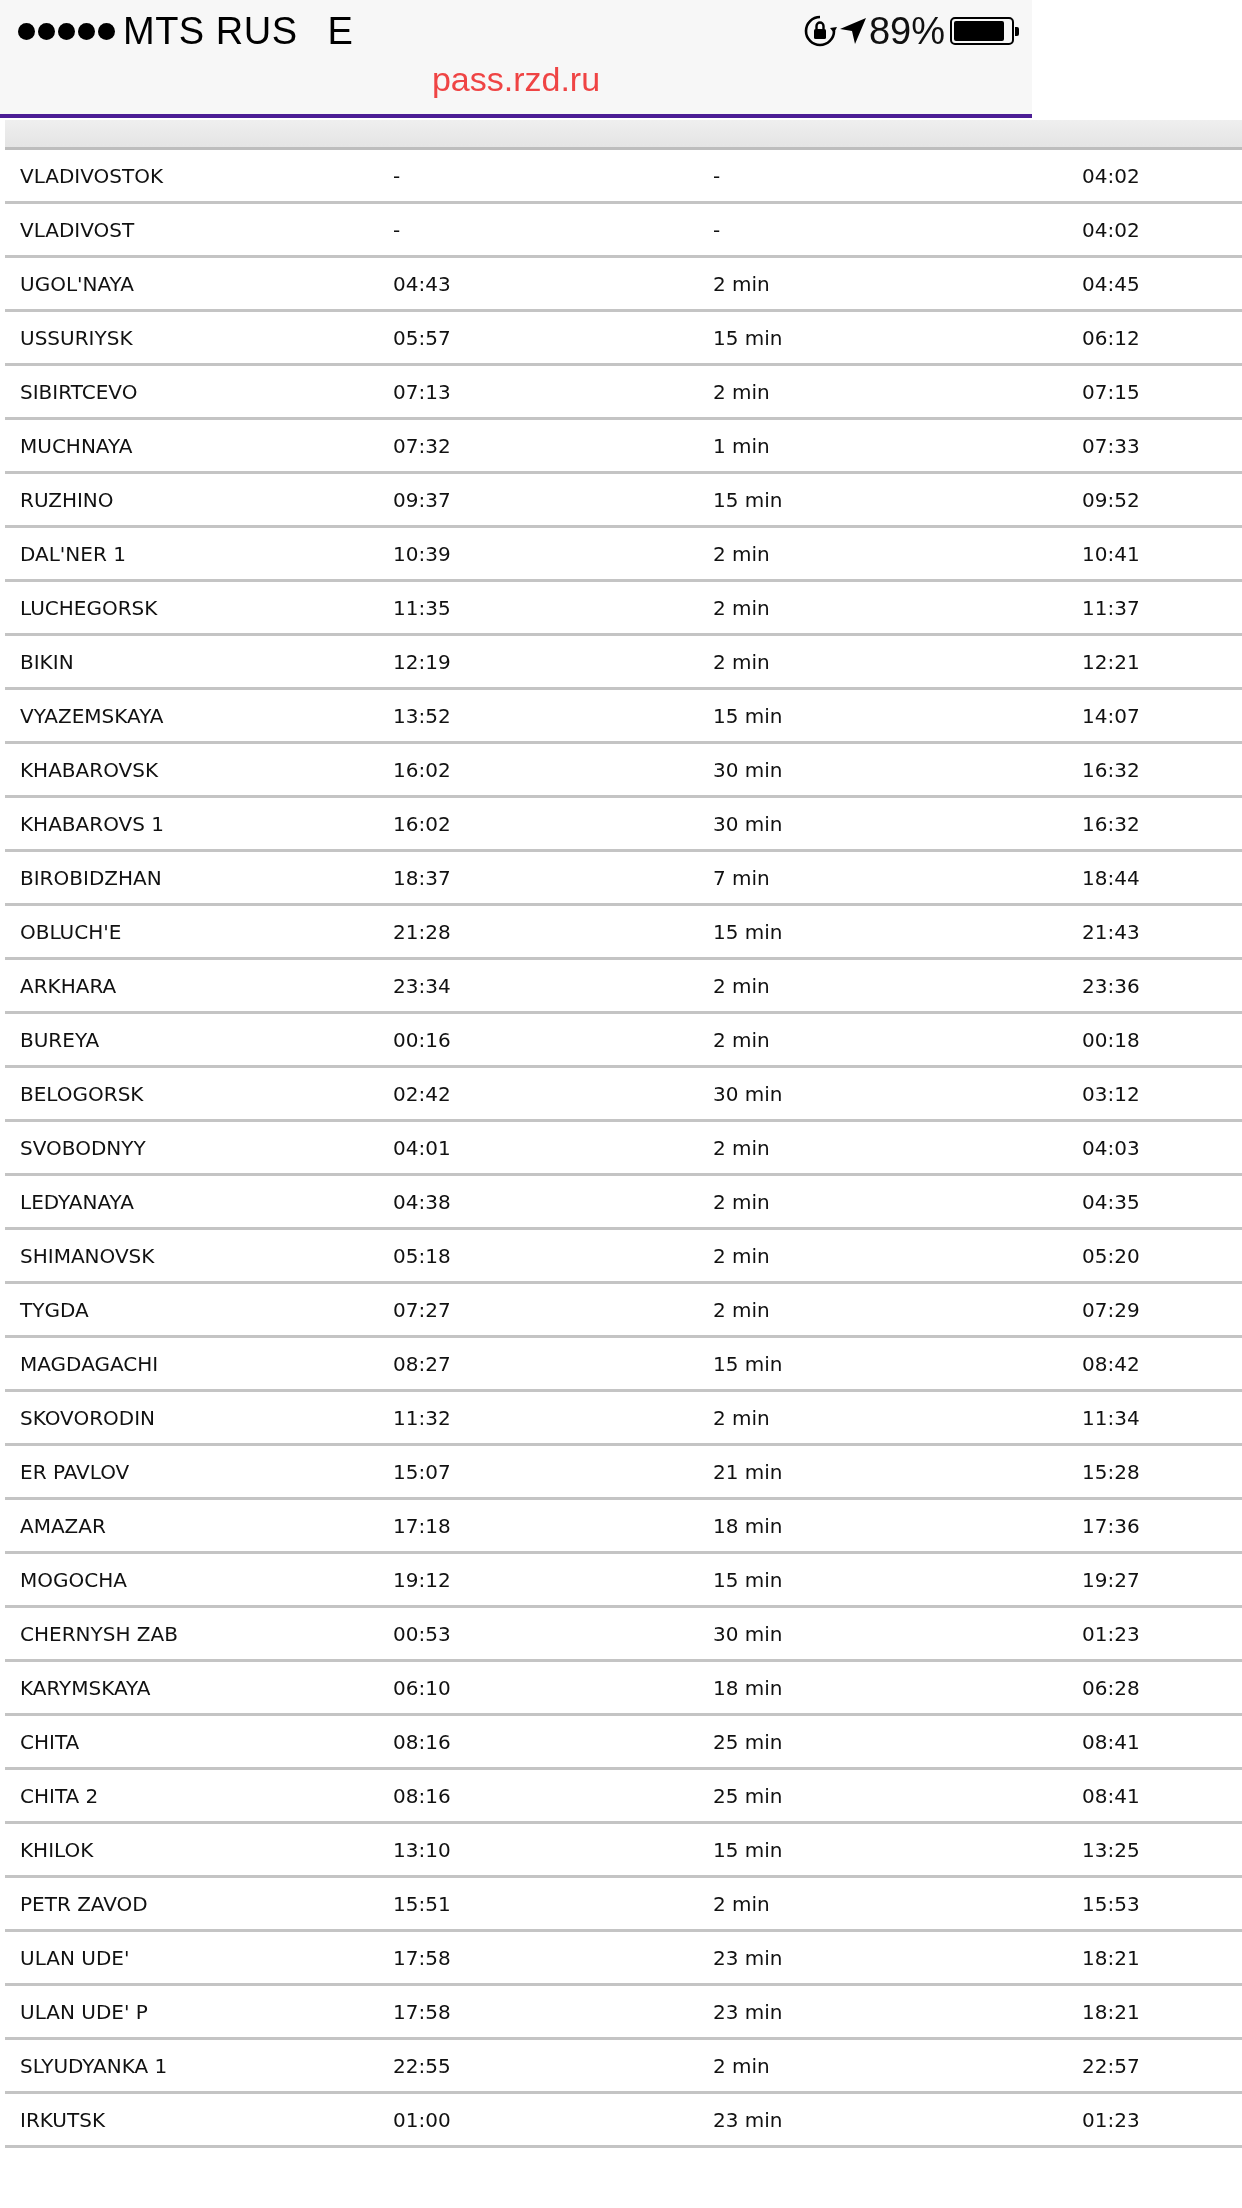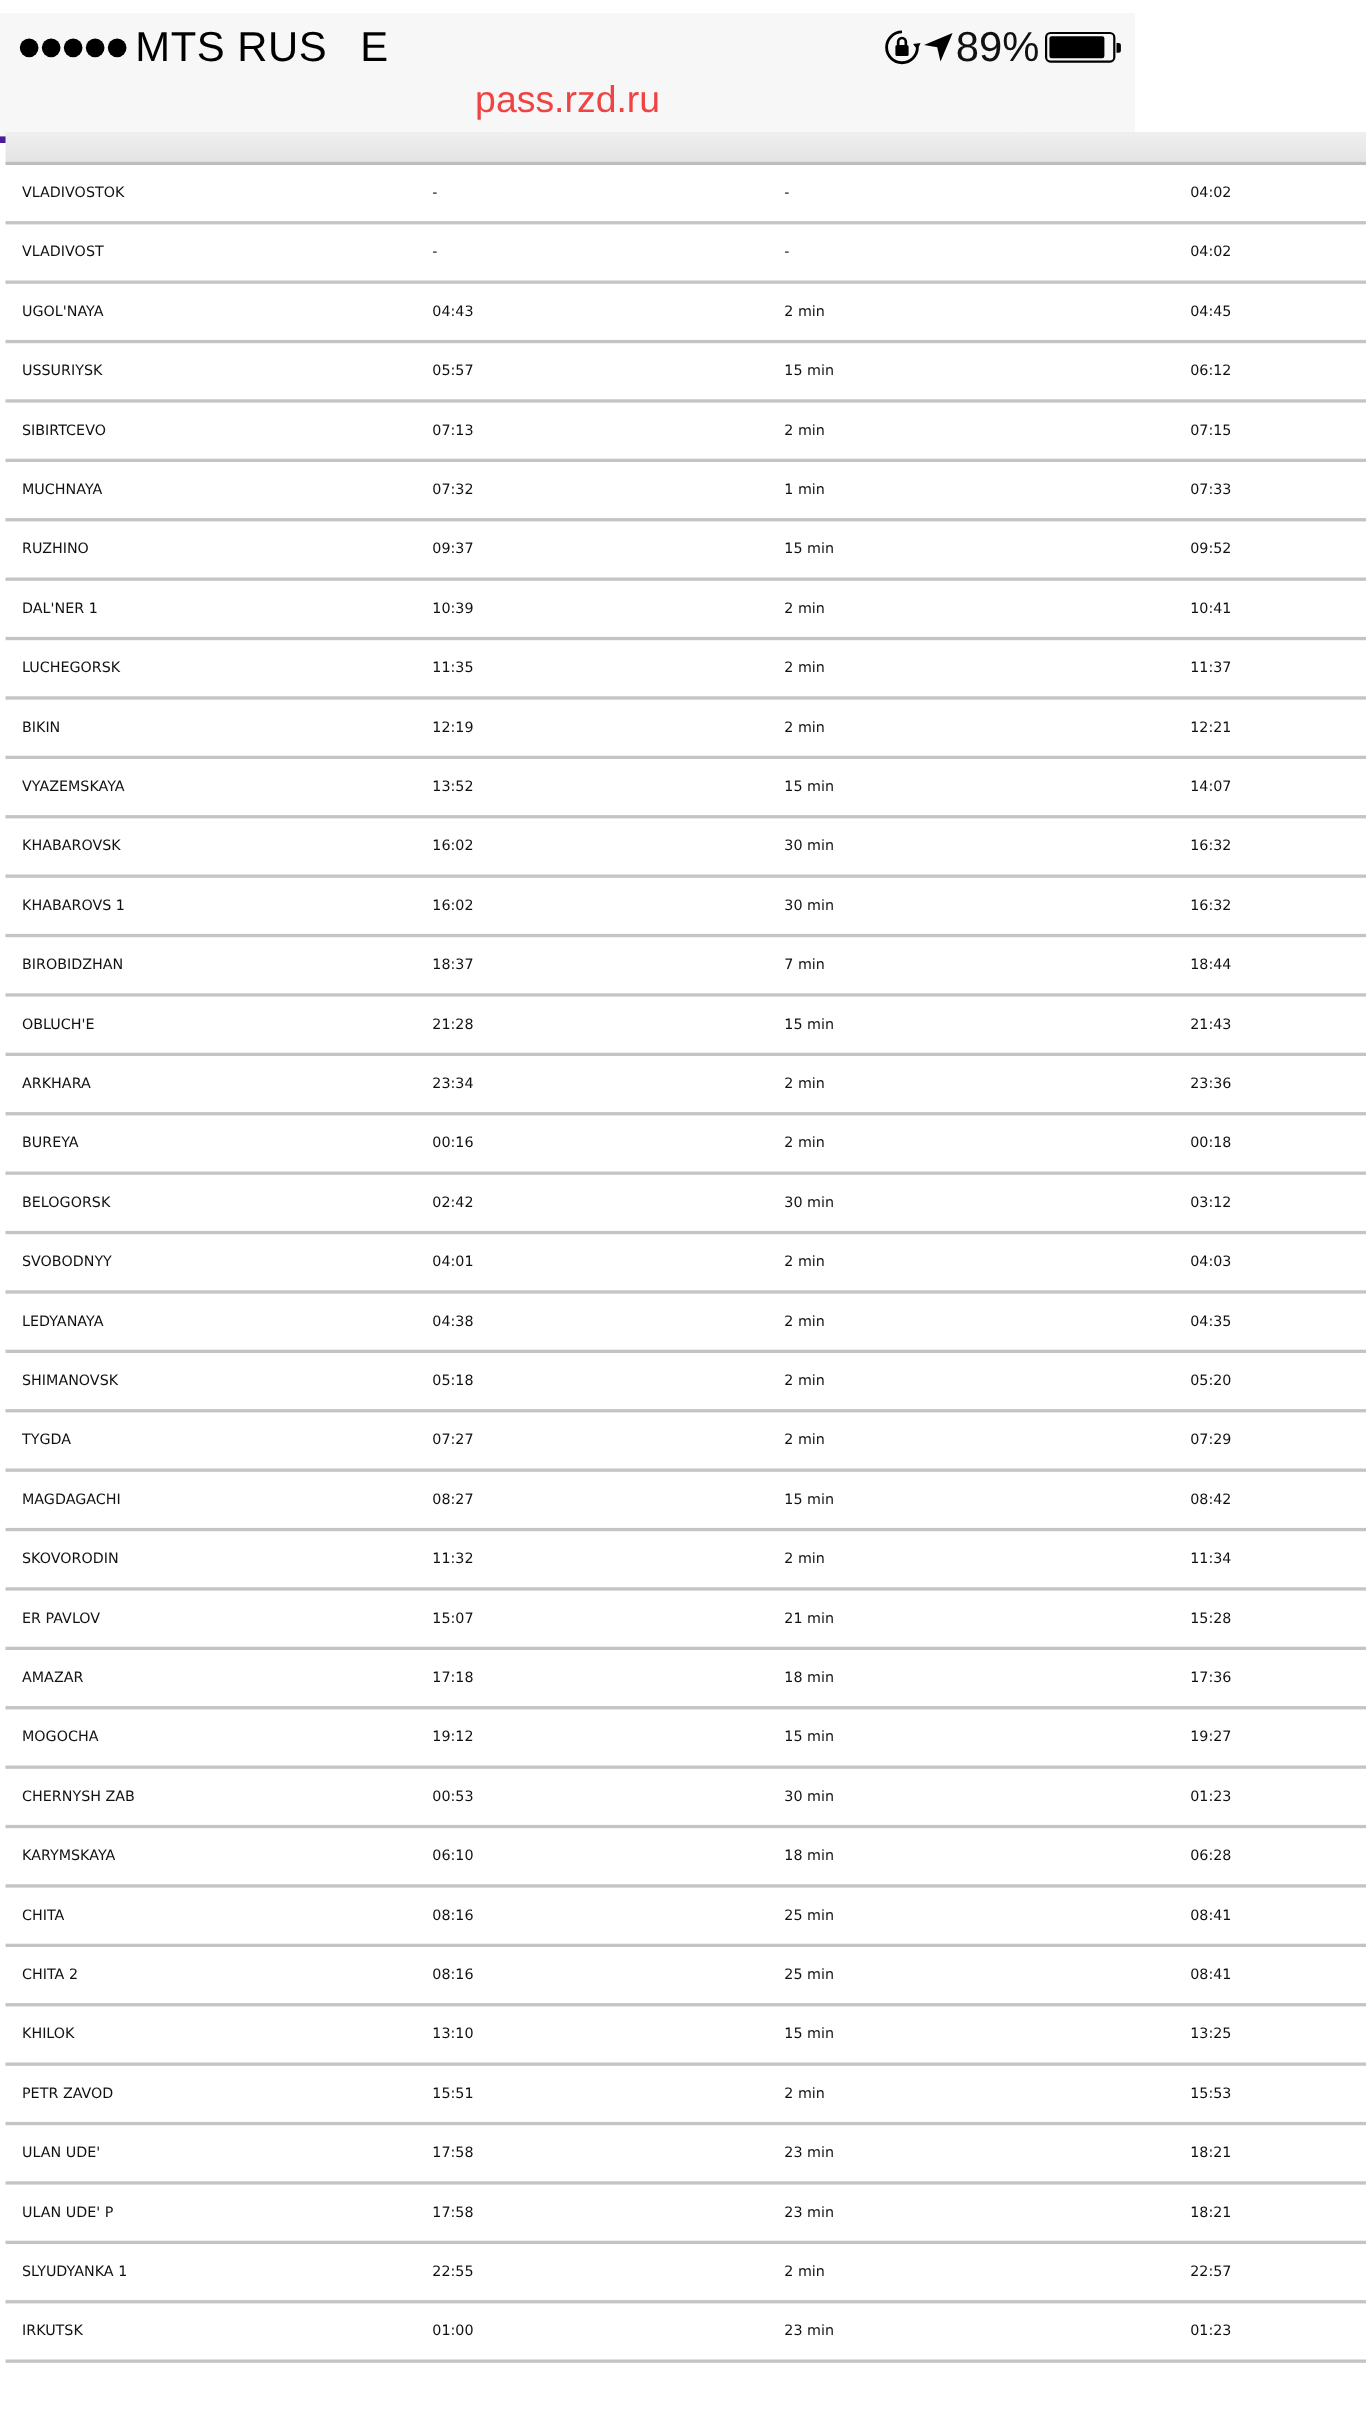--- a/index.html
+++ b/index.html
@@ -6,24 +6,23 @@
     body {
       width: 1242px; height: 2208px; overflow: hidden;
       background: #ffffff;
       font-family: "DejaVu Sans", sans-serif;
       color: #111;
       position: relative;
     }
     .statusbar {
       position: absolute; left: 0; top: 0; width: 1032px; height: 118px;
       background: #f7f7f7;
-      border-bottom: 6px solid #4c1d95;
+      border-bottom: 4px solid #4c1d95;
       box-sizing: border-box;
       font-family: "Liberation Sans", sans-serif;
-      margin-top: 12px;
     }
     .sb-left {
       position: absolute; left: 18px; top: 8px; height: 46px;
       display: flex; align-items: center;
       font-size: 38px; color: #000;
     }
     .signal { display: flex; gap: 3px; margin-right: 8px; }
     .signal span { width: 17px; height: 17px; border-radius: 50%; background: #000; display: inline-block; }
     .carrier { letter-spacing: 0.5px; }
     .network { margin-left: 30px; }
@@ -57,21 +56,21 @@
       box-sizing: border-box;
     }
     .table {
       position: absolute; left: 5px; right: 0; top: 150px;
       font-family: "DejaVu Sans", sans-serif;
     }
     .row {
       height: 54px; box-sizing: border-box;
       border-bottom: 3px solid #c4c4c4;
       position: relative;
-      font-size: 13px; color: #111;
+      font-size: 20px; color: #111;
     }
     .row .cell { position: absolute; top: 0; line-height: 52px; white-space: nowrap; }
     .c-station { left: 15px; }
     .c-arr { left: 388px; }
     .c-stop { left: 708px; }
     .c-dep { left: 1077px; }
   </style>
 </head>
 <body>
 

